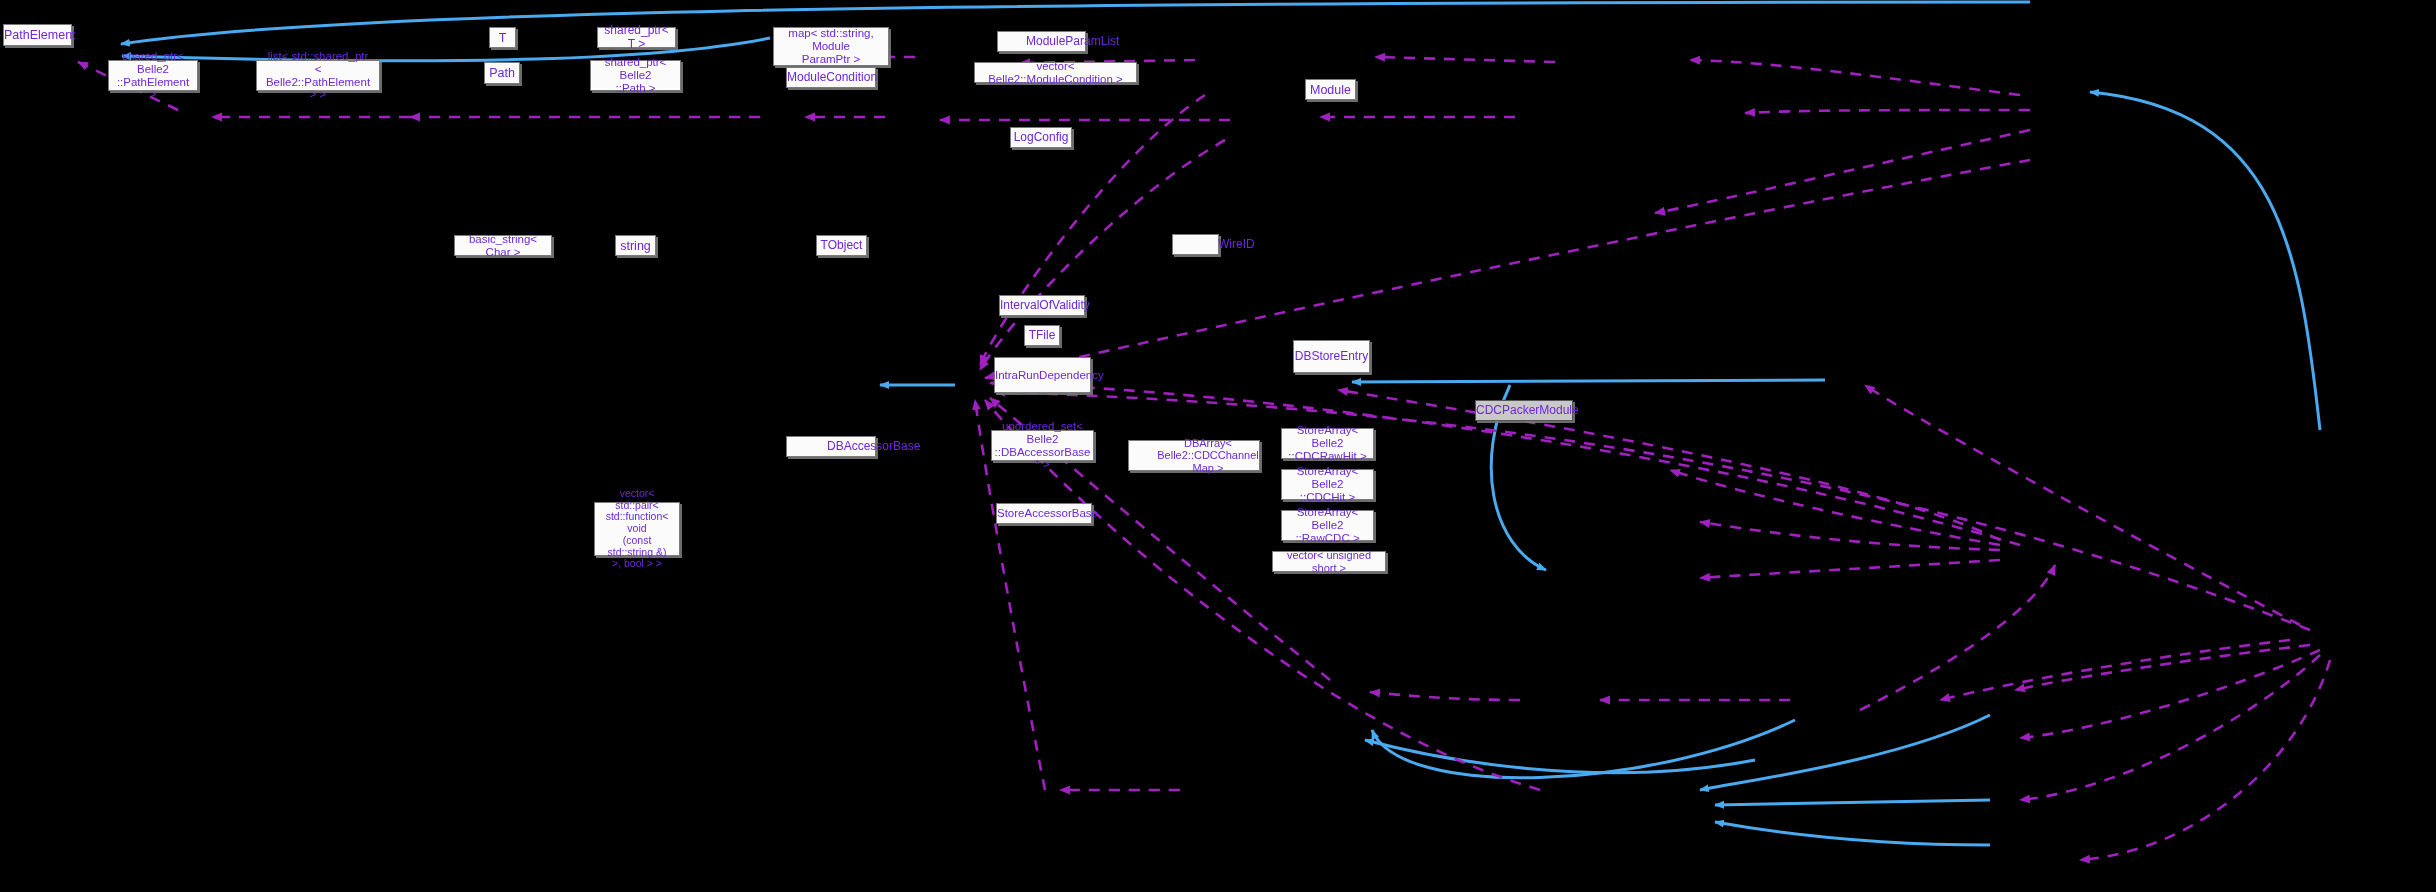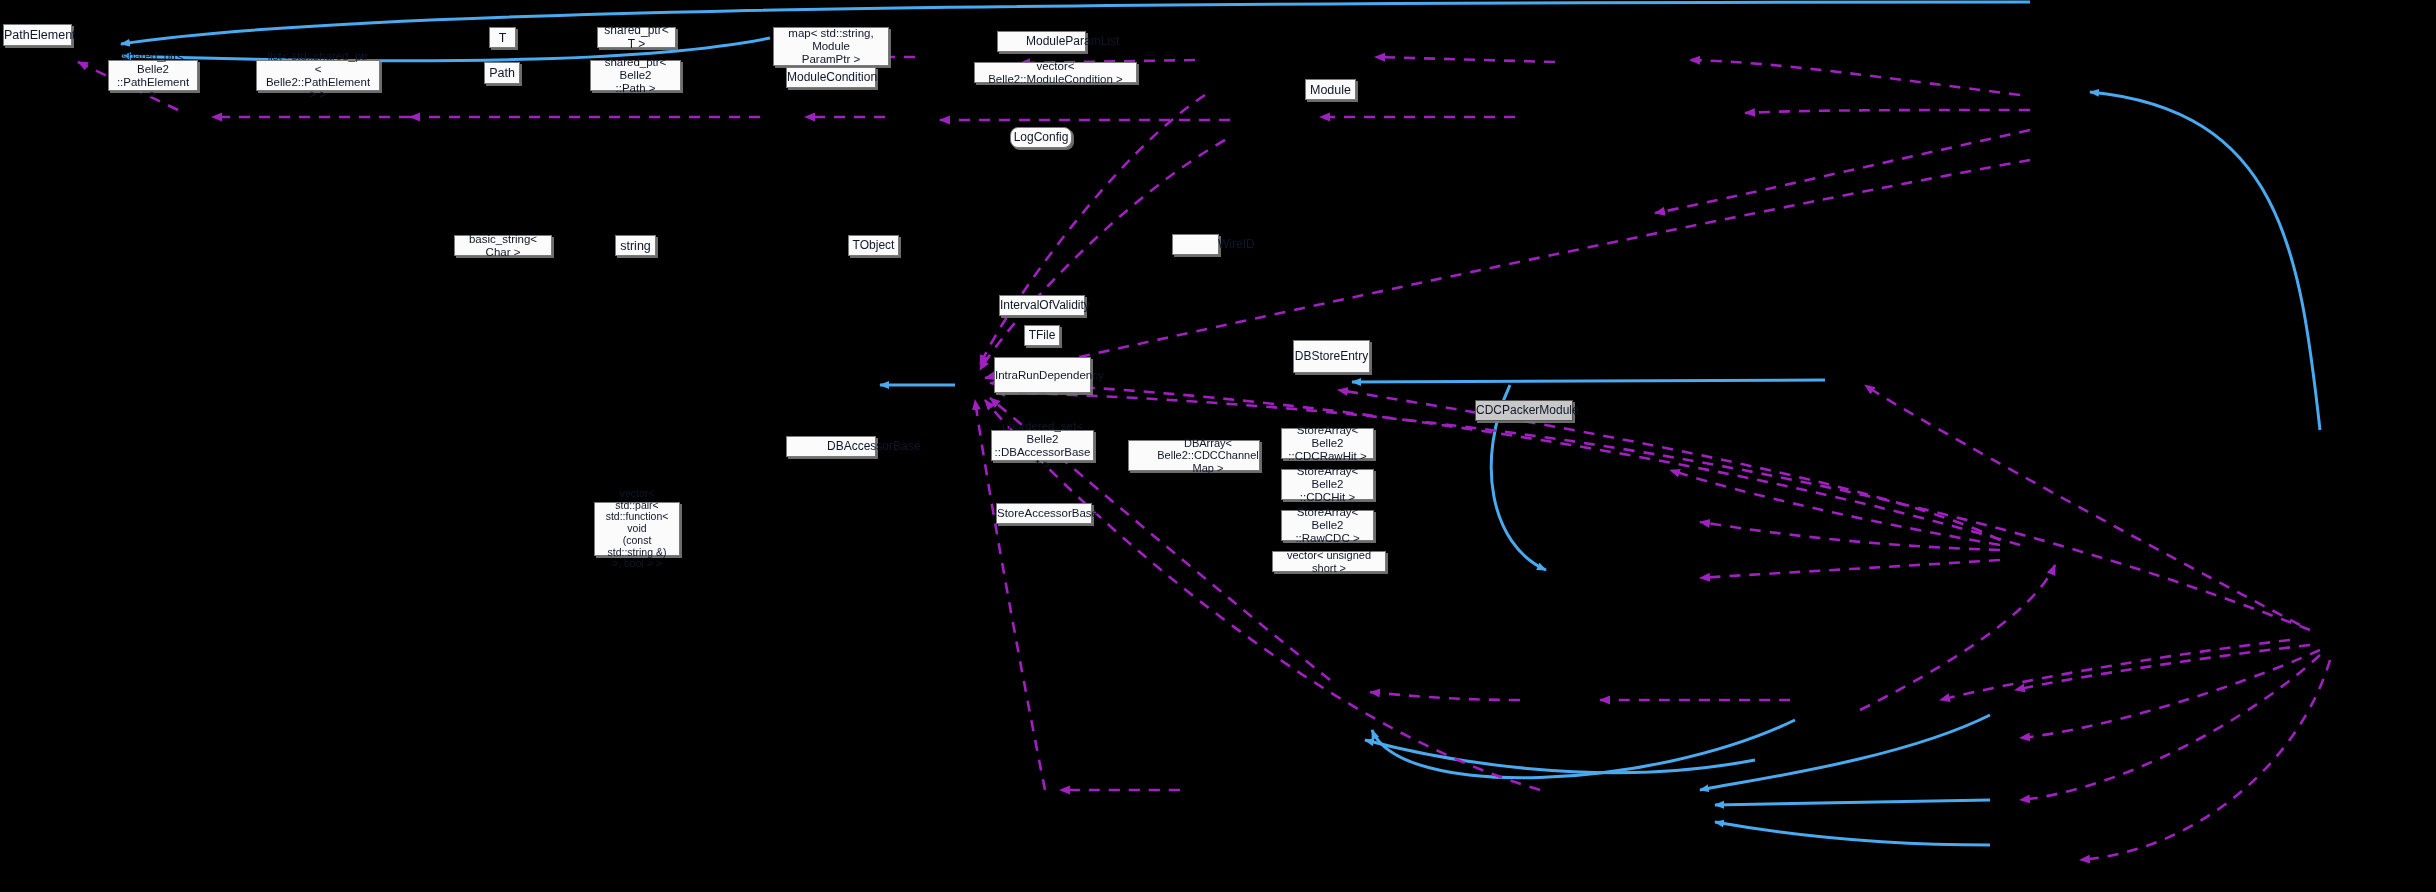--- a/index.html
+++ b/index.html
@@ -2,21 +2,21 @@
 <html><head>
 <meta charset="utf-8">
 <style>
   html,body{margin:0;padding:0;background:#000;}
   #canvas{position:relative;width:2436px;height:892px;background:#000;overflow:hidden;
           font-family:"Liberation Sans","DejaVu Sans",sans-serif;}
   #edges{position:absolute;left:0;top:0;width:2436px;height:892px;}
   .node{position:absolute;box-sizing:border-box;background:#fbfbfb;border:1px solid #7a7a7a;
         box-shadow:2px 2px 0 rgba(120,120,120,0.9);
         display:flex;align-items:center;justify-content:center;text-align:center;
-        color:#0f172a;line-height:1.12;white-space:pre-line;z-index:5;}
+        color:#6d28d9;line-height:1.12;white-space:pre-line;z-index:5;}
   .node.hl{background:#c8c8c8;border-color:#555;}
   .n-lbl{display:block;width:100%;padding:0 5px;}
 </style>
 </head>
 <body>
 
 <div id="canvas">
   <svg id="edges" viewBox="0 0 2436 892" preserveAspectRatio="none" xmlns="http://www.w3.org/2000/svg">
     <defs>
       <marker id="ahb" markerWidth="10" markerHeight="10" refX="9" refY="4" orient="auto" markerUnits="userSpaceOnUse">
@@ -87,24 +87,24 @@
     <div class="node" style="left: 489px; top: 27px; width: 27px; height: 21px; font-size: 12.5px;"><span class="n-lbl">T</span></div>
     <div class="node" style="left: 597px; top: 27px; width: 79px; height: 21px; font-size: 12px;"><span class="n-lbl">shared_ptr&lt; T &gt;</span></div>
     <div class="node" style="left: 590px; top: 60px; width: 91px; height: 31px; font-size: 11.5px;"><span class="n-lbl">shared_ptr&lt; Belle2
 ::Path &gt;</span></div>
     <div class="node" style="left: 773px; top: 27px; width: 116px; height: 39px; font-size: 11.5px;"><span class="n-lbl">map&lt; std::string, Module
 ParamPtr &gt;</span></div>
     <div class="node" style="left: 786px; top: 67px; width: 90px; height: 21px; font-size: 12px;"><span class="n-lbl">ModuleCondition</span></div>
     <div class="node" style="left: 997px; top: 31px; width: 89px; height: 21px; font-size: 12px; padding-left: 28px;"><span class="n-lbl">ModuleParamList</span></div>
     <div class="node" style="left: 974px; top: 62px; width: 163px; height: 21px; font-size: 11.5px;"><span class="n-lbl">vector&lt; Belle2::ModuleCondition &gt;</span></div>
     <div class="node" style="left: 1305px; top: 79px; width: 51px; height: 21px; font-size: 12.5px;"><span class="n-lbl">Module</span></div>
-    <div class="node" style="left: 1010px; top: 127px; width: 62px; height: 21px; font-size: 12px; border-radius: 8px;"><span class="n-lbl">LogConfig</span></div>
+    <div class="node" style="left: 1010px; top: 127px; width: 62px; height: 21px; font-size: 12px;"><span class="n-lbl">LogConfig</span></div>
     <div class="node" style="left: 454px; top: 235px; width: 98px; height: 21px; font-size: 11.5px;"><span class="n-lbl">basic_string&lt; Char &gt;</span></div>
     <div class="node" style="left: 615px; top: 235px; width: 41px; height: 21px; font-size: 12.5px;"><span class="n-lbl">string</span></div>
-    <div class="node" style="left: 848px; top: 235px; width: 51px; height: 21px; font-size: 12px;"><span class="n-lbl">TObject</span></div>
+    <div class="node" style="left: 816px; top: 235px; width: 51px; height: 21px; font-size: 12px;"><span class="n-lbl">TObject</span></div>
     <div class="node" style="left: 1172px; top: 234px; width: 45px; height: 21px; font-size: 12px; padding-left: 45px;"><span class="n-lbl">WireID</span></div>
     <div class="node" style="left: 999px; top: 295px; width: 86px; height: 21px; font-size: 12px;"><span class="n-lbl">IntervalOfValidity</span></div>
     <div class="node" style="left: 1024px; top: 325px; width: 36px; height: 21px; font-size: 12px;"><span class="n-lbl">TFile</span></div>
     <div class="node" style="left: 994px; top: 357px; width: 97px; height: 36px; font-size: 11.5px;"><span class="n-lbl">IntraRunDependency</span></div>
     <div class="node" style="left: 1293px; top: 340px; width: 77px; height: 33px; font-size: 12px;"><span class="n-lbl">DBStoreEntry</span></div>
     <div class="node hl" style="left: 1475px; top: 400px; width: 98px; height: 21px; font-size: 12px;"><span class="n-lbl">CDCPackerModule</span></div>
     <div class="node" style="left: 786px; top: 436px; width: 90px; height: 21px; font-size: 12px; padding-left: 40px;"><span class="n-lbl">DBAccessorBase</span></div>
     <div class="node" style="left: 991px; top: 430px; width: 103px; height: 31px; font-size: 11.5px;"><span class="n-lbl">unordered_set&lt; Belle2
 ::DBAccessorBase * &gt;</span></div>
     <div class="node" style="left: 1128px; top: 440px; width: 132px; height: 31px; font-size: 11px; padding-left: 28px;"><span class="n-lbl">DBArray&lt; Belle2::CDCChannel

